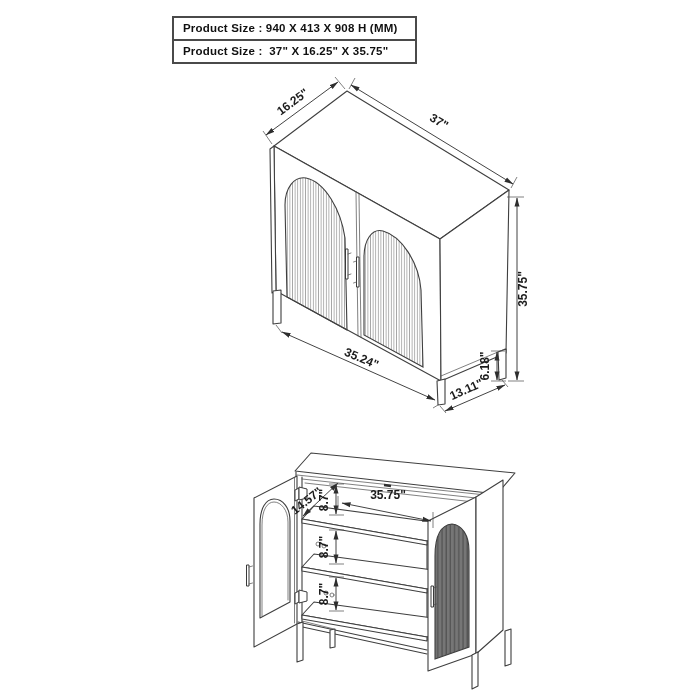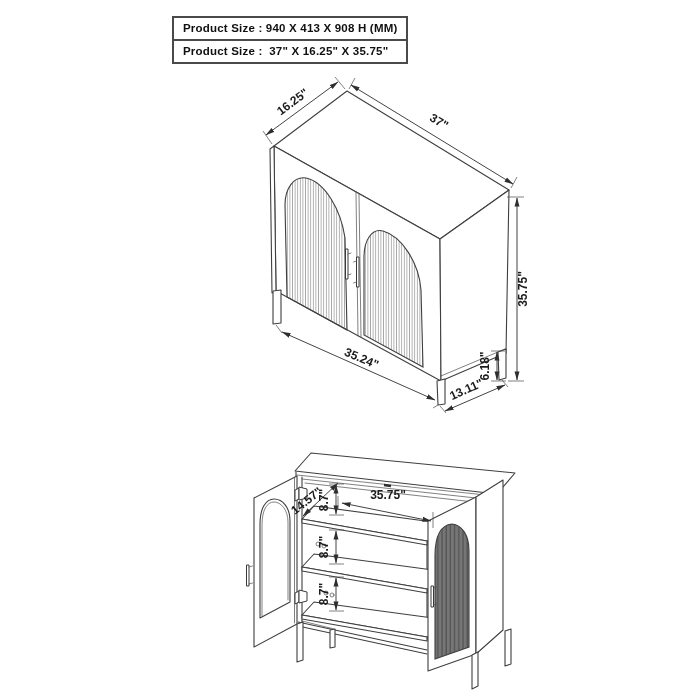--- a/index.html
+++ b/index.html
@@ -1,19 +1,19 @@
 <!DOCTYPE html>
 <html><head>
 <meta charset="utf-8">
 <style>
   html,body{margin:0;padding:0;background:#fff;}
   .page{position:relative;width:700px;height:700px;background:#ffffff;overflow:hidden;
         font-family:"Liberation Sans",sans-serif;}
   .spec-box{position:absolute;left:172px;top:16px;border:2px solid #4a4a4a;background:#fff;}
-  .spec-row{padding:2px 9px 3px 9px;font-size:11.5px;font-weight:bold;color:#101010;
+  .spec-row{padding:2px 18px 3px 9px;font-size:11.5px;font-weight:bold;color:#101010;
             letter-spacing:.2px;white-space:pre;line-height:16px;}
   .spec-row + .spec-row{border-top:2px solid #4a4a4a;}
   svg.diagram{position:absolute;left:0;top:0;}
   .ln{fill:none;stroke:#3f3f3f;stroke-width:1.1;stroke-linejoin:round;stroke-linecap:round;}
   .thin{fill:none;stroke:#4a4a4a;stroke-width:.7;stroke-linecap:round;}
   .wht{fill:#ffffff;stroke:#3f3f3f;stroke-width:1.1;stroke-linejoin:round;}
   .dimln{fill:none;stroke:#2e2e2e;stroke-width:.9;}
   .ext{fill:none;stroke:#4a4a4a;stroke-width:.7;}
   .hw{fill:#ffffff;stroke:#3a3a3a;stroke-width:1;}
   text.dim{font-size:12px;font-weight:bold;fill:#1c1c1c;font-family:"Liberation Sans",sans-serif;}

